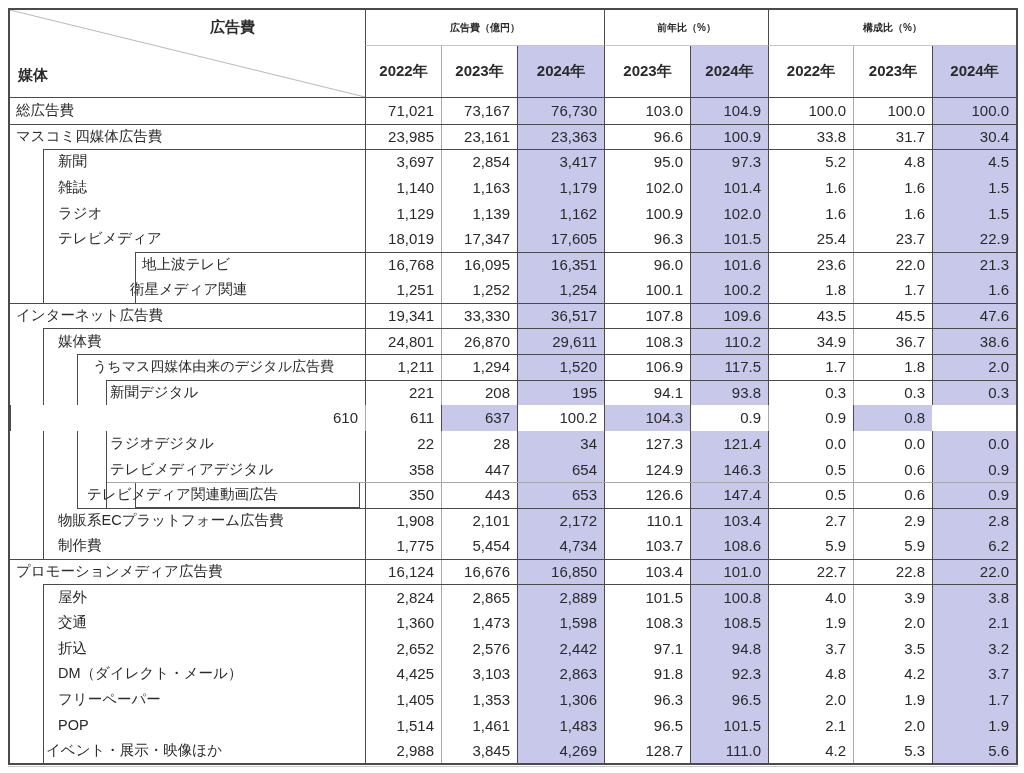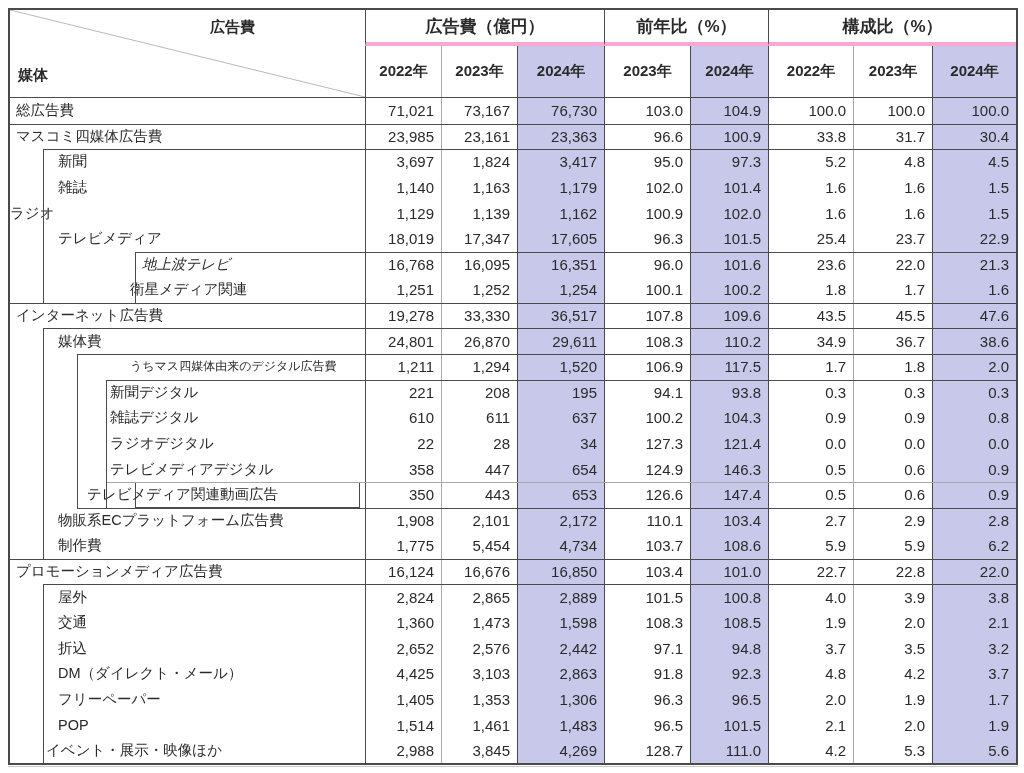--- a/index.html
+++ b/index.html
@@ -19,22 +19,22 @@
     grid-template-columns:355px 76px 76px 87px 86px 78px 85px 79px 1fr;
     grid-template-rows:36px 51px;
     border-bottom:1px solid #4a4a4a;
   }
   .corner{grid-column:1;grid-row:1/3;position:relative;}
   .corner svg{position:absolute;inset:0;width:100%;height:100%;}
   .corner .top-lbl{position:absolute;top:8px;left:200px;font-weight:bold;font-size:15px;}
   .corner .bot-lbl{position:absolute;bottom:12px;left:8px;font-weight:bold;font-size:15px;}
   .ghead{
     display:flex;align-items:center;justify-content:center;
-    font-weight:bold;font-size:17px;
-    border-left:1px solid #4a4a4a;border-bottom:4px solid #f9a8d4;
+    font-weight:bold;font-size:10px;
+    border-left:1px solid #4a4a4a;border-bottom:1px solid #f9a8d4;
     grid-row:1;box-sizing:border-box;
   }
   .ghead.adv{grid-column:2/5;}
   .ghead.yoy{grid-column:5/7;}
   .ghead.comp{grid-column:7/10;}
   .yhead{
     display:flex;align-items:center;justify-content:center;
     font-weight:bold;font-size:15px;grid-row:2;box-sizing:border-box;
   }
   
@@ -46,21 +46,21 @@
   .cell{
     box-sizing:border-box;font-size:15px;
     display:flex;align-items:center;justify-content:flex-end;
     padding-right:7px;white-space:nowrap;overflow:visible;
   }
   .lbl{
     justify-content:flex-start;padding-right:0;position:relative;
     font-size:14.5px;
   }
   .lbl .txt{position:relative;z-index:2;white-space:nowrap;}
-  .small-lbl{font-size:12px;padding-left:37px;}
+  .small-lbl{font-size:14px;}
   .bl-d{border-left:1px solid #4a4a4a;}
   .bl-l{border-left:1px solid #a9a9a9;}
   .lav{background:#c7c8ea;}
   .hline{position:absolute;top:0;right:0;height:1px;background:#4a4a4a;z-index:3;}
   .hline.light{background:#a8a8a8;}
   .guide{position:absolute;top:0;bottom:0;width:1px;background:#4a4a4a;z-index:3;}
   .lblbox{position:absolute;top:0;bottom:0;left:125px;right:5px;border:1px solid #4a4a4a;box-sizing:border-box;z-index:1;}
   #under-line{position:absolute;left:8px;top:766px;width:1010px;height:1px;background:#c9c9c9;}
 </style>
 </head>
@@ -117,21 +117,21 @@
         <div class="cell bl-l">31.7</div>
         <div class="cell bl-d lav">30.4</div>
       </div>
       <div class="row">
         <div class="hline" style="left: 33px;"></div>
         <div class="cell lbl">
           <div class="guide" style="left: 33px;"></div>
           <span class="txt" style="padding-left: 48px;">新聞</span>
         </div>
         <div class="cell bl-d">3,697</div>
-        <div class="cell bl-l">1,824</div>
+        <div class="cell bl-l">2,854</div>
         <div class="cell bl-d lav">3,417</div>
         <div class="cell bl-d">95.0</div>
         <div class="cell bl-d lav">97.3</div>
         <div class="cell bl-d">5.2</div>
         <div class="cell bl-l">4.8</div>
         <div class="cell bl-d lav">4.5</div>
       </div>
       <div class="row">
         <div class="cell lbl">
           <div class="guide" style="left: 33px;"></div>
@@ -142,21 +142,21 @@
         <div class="cell bl-d lav">1,179</div>
         <div class="cell bl-d">102.0</div>
         <div class="cell bl-d lav">101.4</div>
         <div class="cell bl-d">1.6</div>
         <div class="cell bl-l">1.6</div>
         <div class="cell bl-d lav">1.5</div>
       </div>
       <div class="row">
         <div class="cell lbl">
           <div class="guide" style="left: 33px;"></div>
-          <span class="txt" style="">ラジオ</span>
+          <span class="txt" style="padding-left: 48px;">ラジオ</span>
         </div>
         <div class="cell bl-d">1,129</div>
         <div class="cell bl-l">1,139</div>
         <div class="cell bl-d lav">1,162</div>
         <div class="cell bl-d">100.9</div>
         <div class="cell bl-d lav">102.0</div>
         <div class="cell bl-d">1.6</div>
         <div class="cell bl-l">1.6</div>
         <div class="cell bl-d lav">1.5</div>
       </div>
@@ -172,21 +172,21 @@
         <div class="cell bl-d lav">101.5</div>
         <div class="cell bl-d">25.4</div>
         <div class="cell bl-l">23.7</div>
         <div class="cell bl-d lav">22.9</div>
       </div>
       <div class="row">
         <div class="hline" style="left: 125px;"></div>
         <div class="cell lbl">
           <div class="guide" style="left: 33px;"></div>
           <div class="guide" style="left: 125px;"></div>
-          <span class="txt" style="padding-left: 132px; font-style: italic;">地上波テレビ</span>
+          <span class="txt" style="padding-left: 132px;">地上波テレビ</span>
         </div>
         <div class="cell bl-d">16,768</div>
         <div class="cell bl-l">16,095</div>
         <div class="cell bl-d lav">16,351</div>
         <div class="cell bl-d">96.0</div>
         <div class="cell bl-d lav">101.6</div>
         <div class="cell bl-d">23.6</div>
         <div class="cell bl-l">22.0</div>
         <div class="cell bl-d lav">21.3</div>
       </div>
@@ -203,21 +203,21 @@
         <div class="cell bl-d lav">100.2</div>
         <div class="cell bl-d">1.8</div>
         <div class="cell bl-l">1.7</div>
         <div class="cell bl-d lav">1.6</div>
       </div>
       <div class="row">
         <div class="hline" style="left: 0px;"></div>
         <div class="cell lbl">
           <span class="txt" style="padding-left: 6px;">インターネット広告費</span>
         </div>
-        <div class="cell bl-d">19,278</div>
+        <div class="cell bl-d">19,341</div>
         <div class="cell bl-l">33,330</div>
         <div class="cell bl-d lav">36,517</div>
         <div class="cell bl-d">107.8</div>
         <div class="cell bl-d lav">109.6</div>
         <div class="cell bl-d">43.5</div>
         <div class="cell bl-l">45.5</div>
         <div class="cell bl-d lav">47.6</div>
       </div>
       <div class="row">
         <div class="hline" style="left: 33px;"></div>
@@ -261,26 +261,20 @@
         <div class="cell bl-d">221</div>
         <div class="cell bl-l">208</div>
         <div class="cell bl-d lav">195</div>
         <div class="cell bl-d">94.1</div>
         <div class="cell bl-d lav">93.8</div>
         <div class="cell bl-d">0.3</div>
         <div class="cell bl-l">0.3</div>
         <div class="cell bl-d lav">0.3</div>
       </div>
       <div class="row">
-        <div class="cell lbl">
-          <div class="guide" style="left: 33px;"></div>
-          <div class="guide" style="left: 67px;"></div>
-          <div class="guide" style="left: 96px;"></div>
-          <span class="txt" style="padding-left: 100px;">雑誌デジタル</span>
-        </div>
         <div class="cell bl-d">610</div>
         <div class="cell bl-l">611</div>
         <div class="cell bl-d lav">637</div>
         <div class="cell bl-d">100.2</div>
         <div class="cell bl-d lav">104.3</div>
         <div class="cell bl-d">0.9</div>
         <div class="cell bl-l">0.9</div>
         <div class="cell bl-d lav">0.8</div>
       </div>
       <div class="row">

